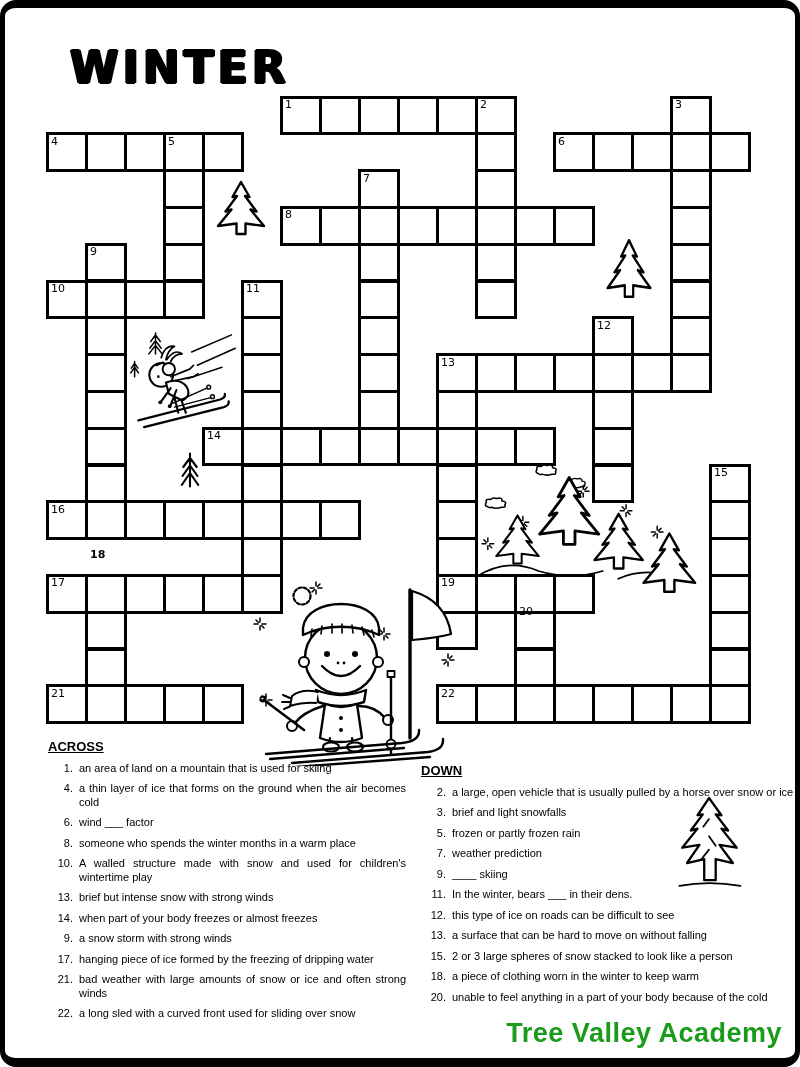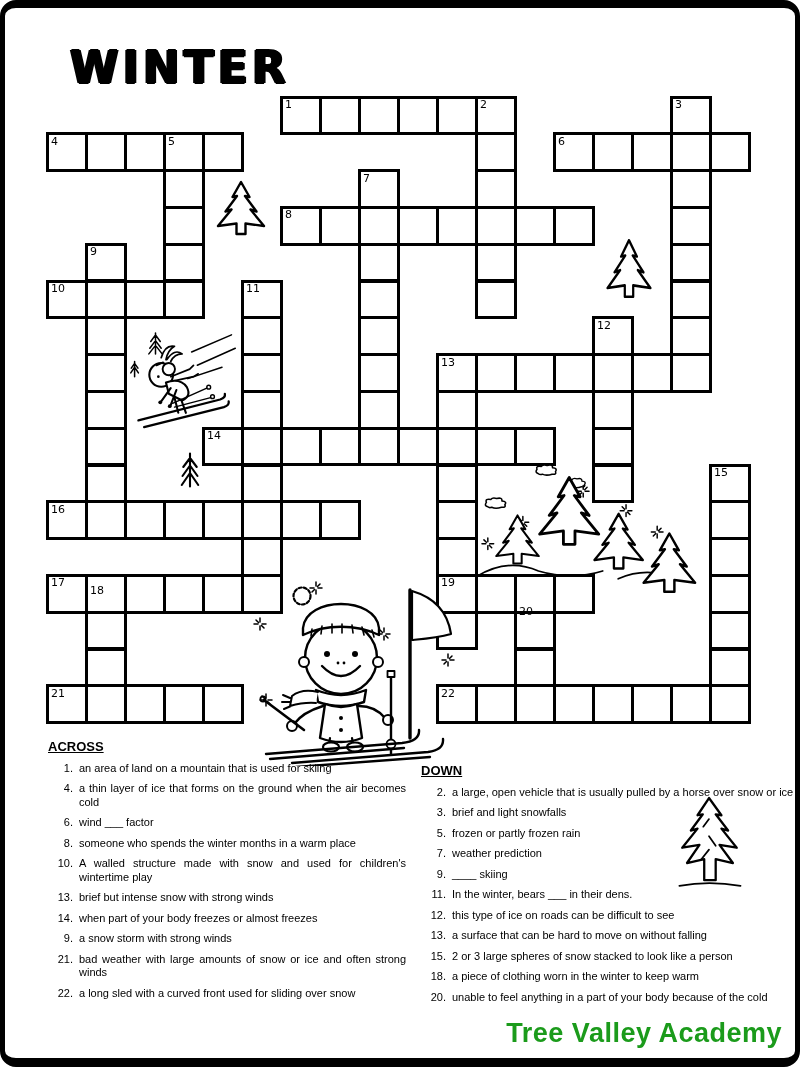--- a/index.html
+++ b/index.html
@@ -168,21 +168,21 @@
       <span class="cell-num" style="left: 285px; top: 209.4px;">8</span>
       <span class="cell-num" style="left: 90px; top: 246.2px;">9</span>
       <span class="cell-num" style="left: 51px; top: 283px;">10</span>
       <span class="cell-num" style="left: 246px; top: 283px;">11</span>
       <span class="cell-num" style="left: 597px; top: 319.8px;">12</span>
       <span class="cell-num" style="left: 441px; top: 356.6px;">13</span>
       <span class="cell-num" style="left: 207px; top: 430.2px;">14</span>
       <span class="cell-num" style="left: 714px; top: 467px;">15</span>
       <span class="cell-num" style="left: 51px; top: 503.8px;">16</span>
       <span class="cell-num" style="left: 51px; top: 577.4px;">17</span>
-      <span class="cell-num" style="left: 90px; top: 585px;">18</span>
+      <span class="cell-num" style="left: 90px; top: 549px; font-weight: bold;">18</span>
       <span class="cell-num" style="left: 441px; top: 577.4px;">19</span>
       <span class="cell-num" style="left: 519px; top: 606px;">20</span>
       <span class="cell-num" style="left: 51px; top: 687.8px;">21</span>
       <span class="cell-num" style="left: 441px; top: 687.8px;">22</span>
     </div>
 
   <svg class="illus" style="left:211px;top:179px" width="60" height="58" viewBox="0 0 60 58">
     <path d="M30 3 L21.5 18 L26 17 L14.5 32.5 L20.5 30.5 L7 47 L25.5 44.5 L25.5 55 L34.5 55 L34.5 44.5 L53 47 L39.5 30.5 L45.5 32.5 L34 17 L38.5 18 Z" fill="#fff" stroke="#000" stroke-width="2.4" stroke-linejoin="round"></path>
   </svg>
 
@@ -325,20 +325,24 @@
         </div>
         <div class="clue">
           <span class="num">14.</span>
           <span class="txt">when part of your body freezes or almost freezes</span>
         </div>
         <div class="clue">
           <span class="num">9.</span>
           <span class="txt">a snow storm with strong winds</span>
         </div>
         <div class="clue">
+          <span class="num">17.</span>
+          <span class="txt">hanging piece of ice formed by the freezing of dripping water</span>
+        </div>
+        <div class="clue">
           <span class="num">21.</span>
           <span class="txt">bad weather with large amounts of snow or ice and often strong winds</span>
         </div>
         <div class="clue">
           <span class="num">22.</span>
           <span class="txt">a long sled with a curved front used for sliding over snow</span>
         </div>
       </div>
   </div>
 

